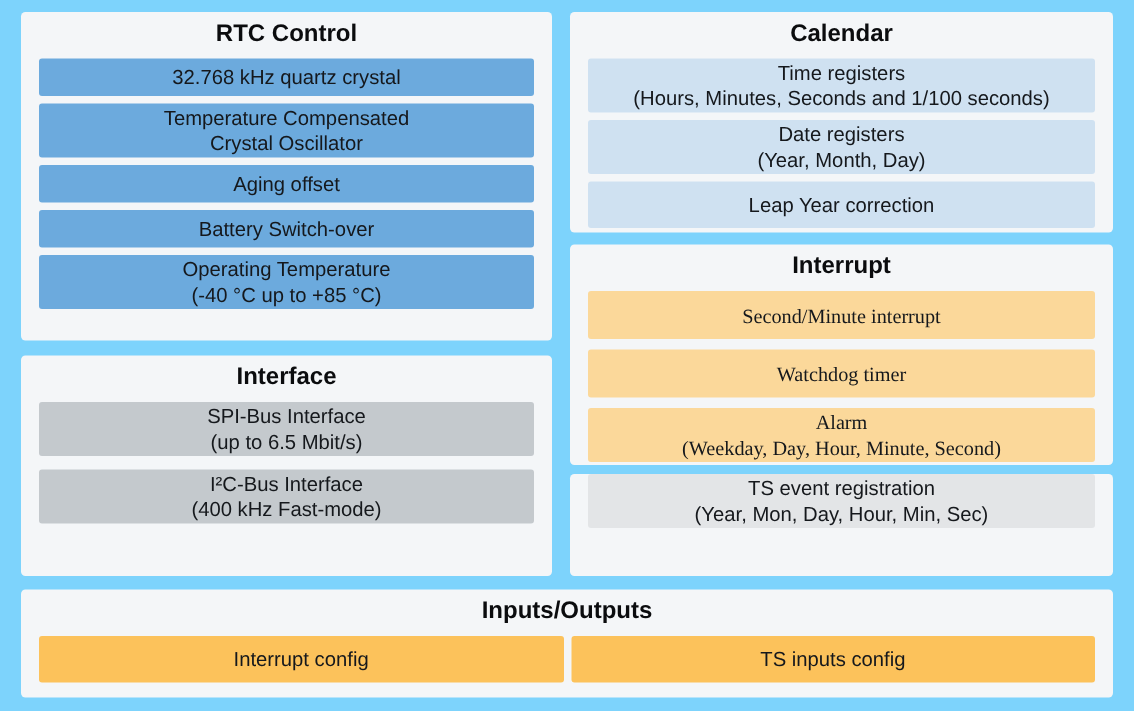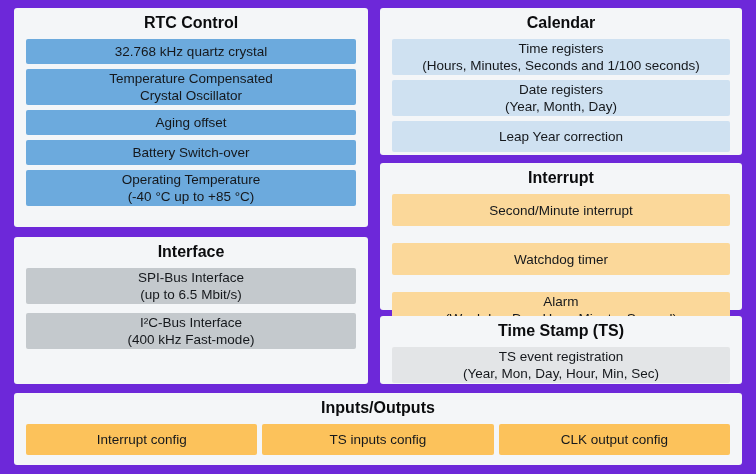--- a/index.html
+++ b/index.html
@@ -1,17 +1,17 @@
 <!DOCTYPE html>
 <html style="--panel-bg: #f4f6f8; --blue: #6caadd; --light-blue: #cfe1f1; --gray: #c4c9cd; --light-gray: #e3e5e7; --light-orange: #fbd89a; --orange: #fcc25b;"><head>
 <meta charset="utf-8">
 <style>
   html,body { margin:0; padding:0; background:#ffffff; }
   .stage {
-    position:relative; width:756px; height:474px; background:#6d28d9;
+    position:relative; width:756px; height:474px; background:#7dd3fc;
     font-family:"Liberation Sans", sans-serif; color:#15181c;
   }
   .panel {
     position:absolute; background:var(--panel-bg,#f4f6f8);
     border-radius:3px; padding:0 12px; box-sizing:border-box;
   }
   #panel-rtc       { left:14px;  top:8px;   width:354px; height:219px; }
   #panel-interface { left:14px;  top:237px; width:354px; height:147px; }
   #panel-calendar  { left:380px; top:8px;   width:362px; height:147px; }
   #panel-interrupt { left:380px; top:163px; width:362px; height:147px; }
@@ -30,21 +30,21 @@
   .blue        { background:var(--blue,#6caadd); }
   .lightblue   { background:var(--light-blue,#cfe1f1); }
   .gray        { background:var(--gray,#c4c9cd); }
   .lightgray   { background:var(--light-gray,#e3e5e7); }
   .lightorange { background:var(--light-orange,#fbd89a); }
   .orange      { background:var(--orange,#fcc25b); }
 
   #panel-rtc .block       { min-height:25px; margin-bottom:5px; }
   #panel-interface .block { min-height:32px; margin-bottom:9px; }
   #panel-calendar .block  { min-height:31px; margin-bottom:5px; }
-  #panel-interrupt .block { min-height:32px; margin-bottom:17px; }
+  #panel-interrupt .block { min-height:32px; margin-bottom:7px;font-family:Liberation Serif, serif; }
   #panel-ts .block        { min-height:36px; }
   .io-row { display:flex; gap:5px; }
   .io-row .block { flex:1; height:31px; min-height:31px; margin:0; }
 </style>
 </head>
 <body>
 
 <div class="stage">
 
   <div class="panel" id="panel-rtc">
@@ -77,27 +77,25 @@
 
   <div class="panel" id="panel-interrupt">
     <div class="section-title">Interrupt</div>
     <div class="block lightorange">Second/Minute interrupt</div>
     <div class="block lightorange">Watchdog timer</div>
     <div class="block lightorange">Alarm
 (Weekday, Day, Hour, Minute, Second)</div>
   </div>
 
   <div class="panel" id="panel-ts">
-    <div class="section-title">Time Stamp (TS)</div>
     <div class="block lightgray">TS event registration
 (Year, Mon, Day, Hour, Min, Sec)</div>
   </div>
 
   <div class="panel" id="panel-io">
     <div class="section-title">Inputs/Outputs</div>
     <div class="io-row">
       <div class="block orange">Interrupt config</div>
       <div class="block orange">TS inputs config</div>
-      <div class="block orange">CLK output config</div>
     </div>
   </div>
 
 </div>
 
 </body></html>

